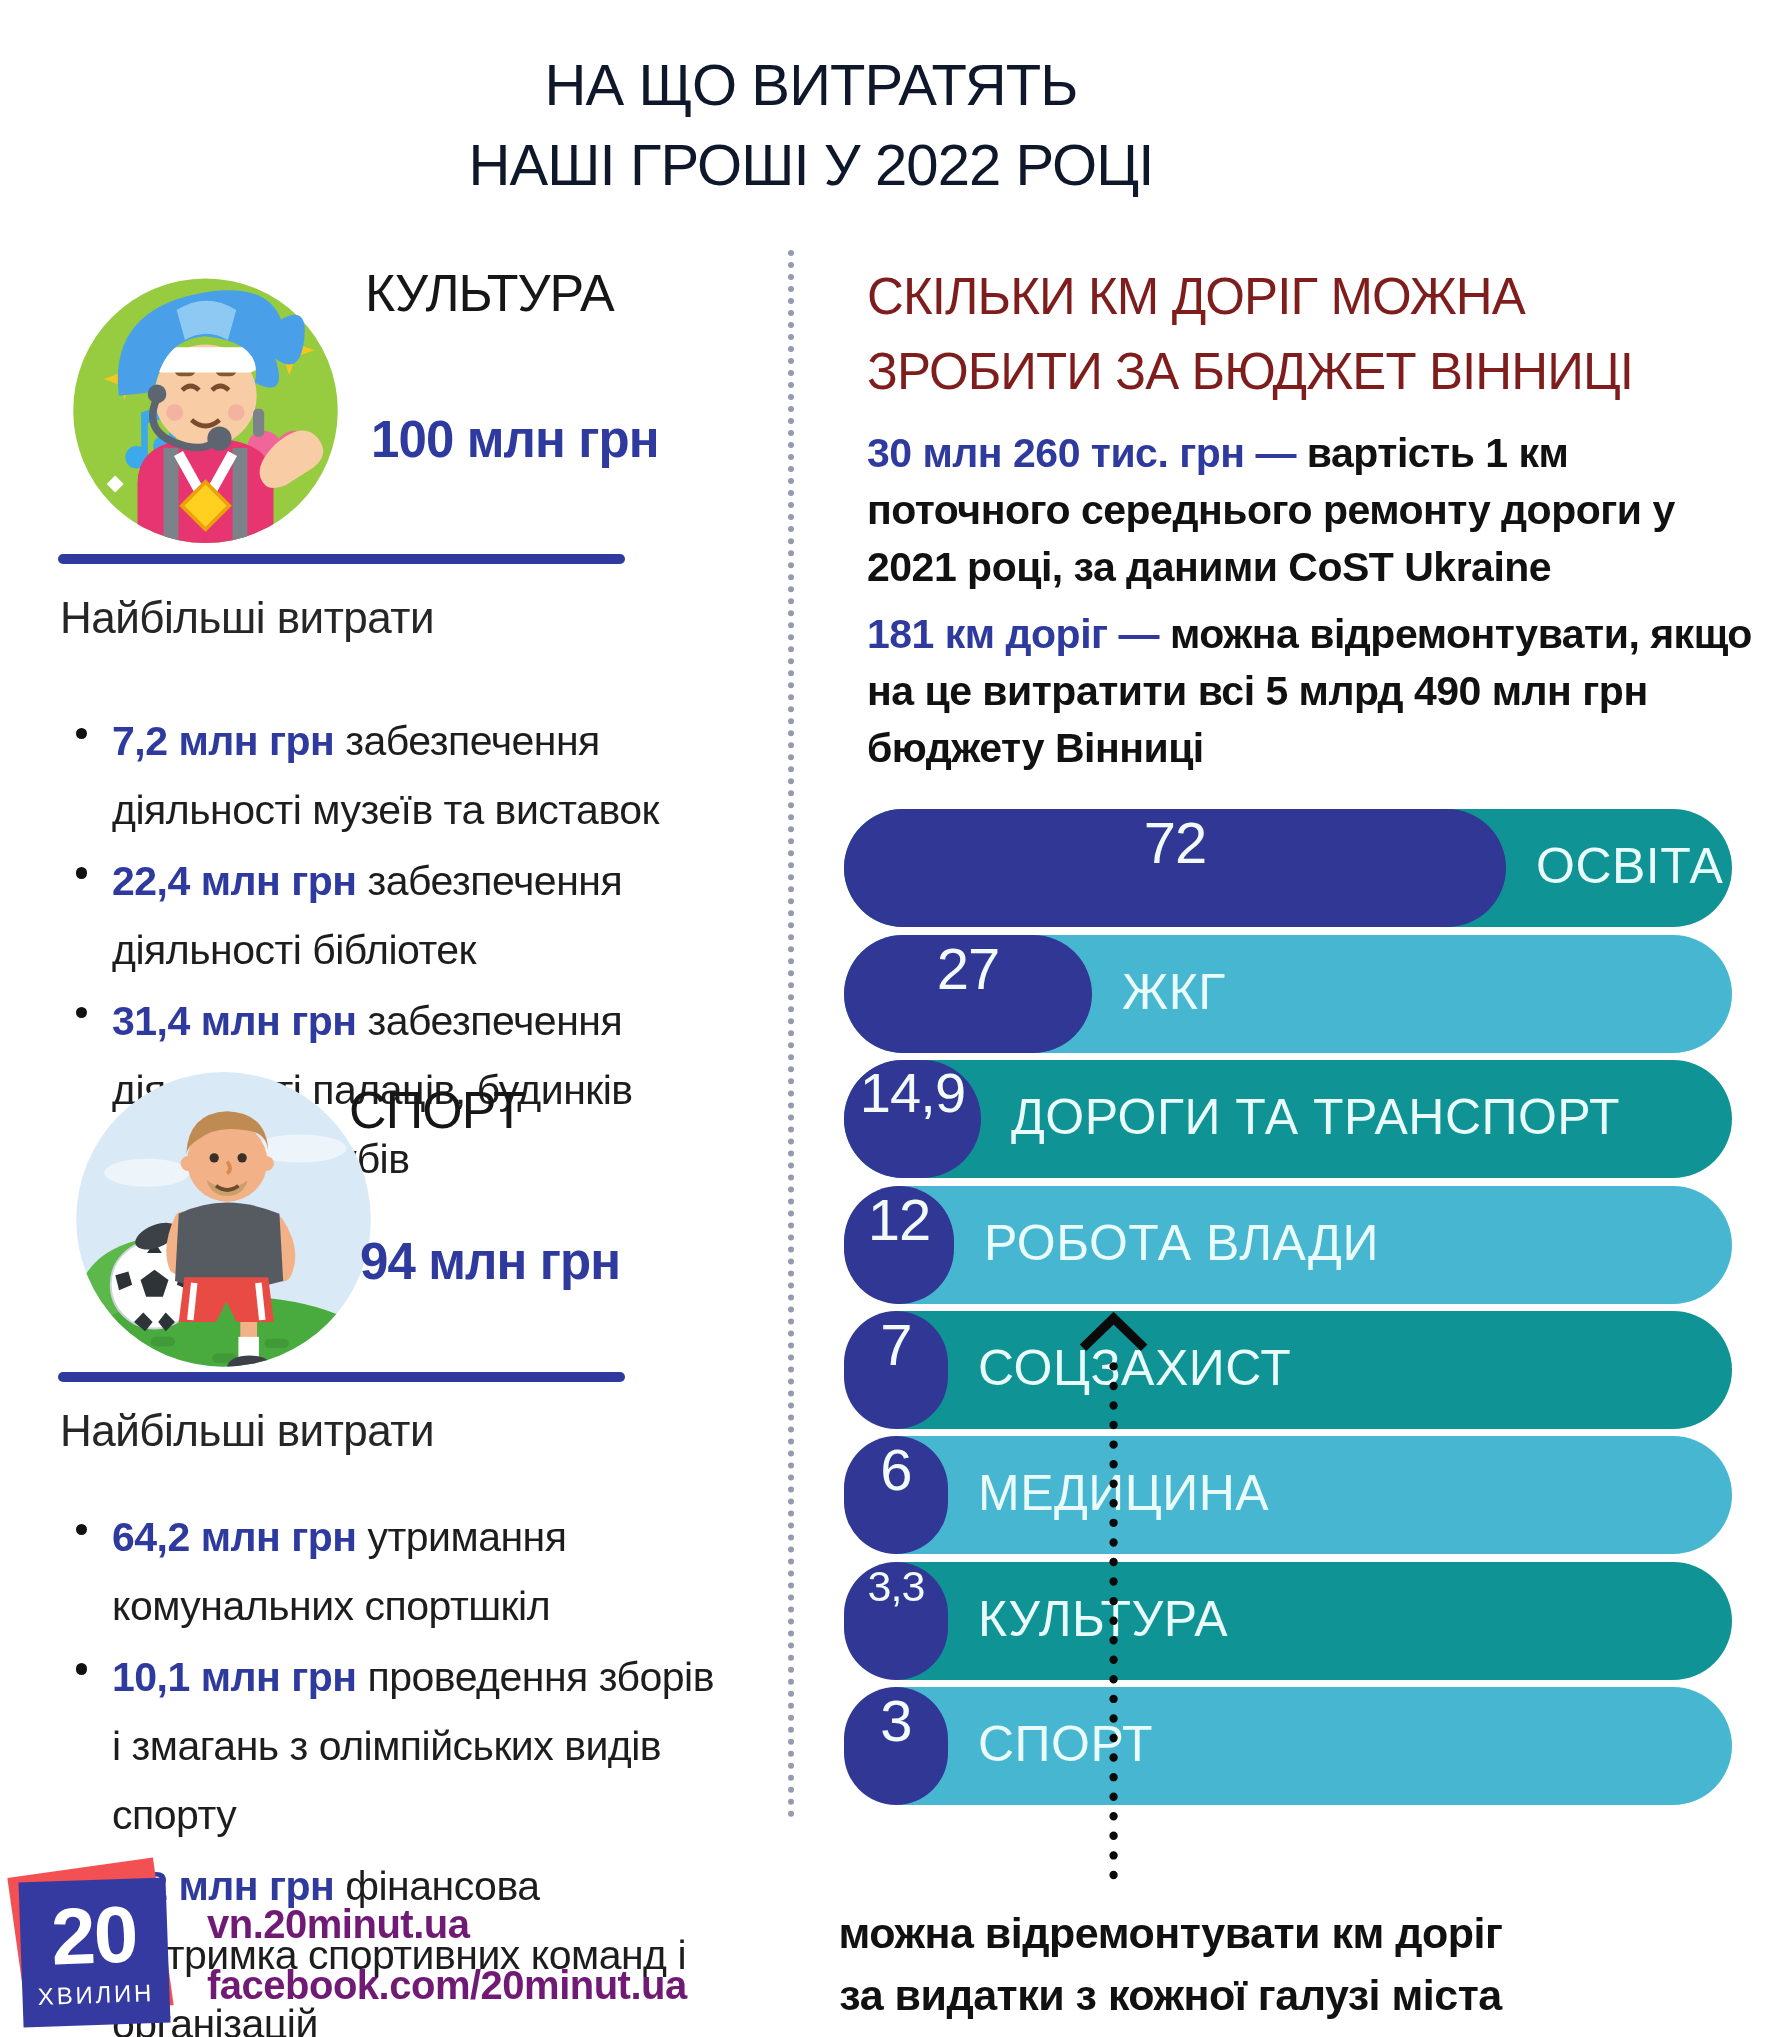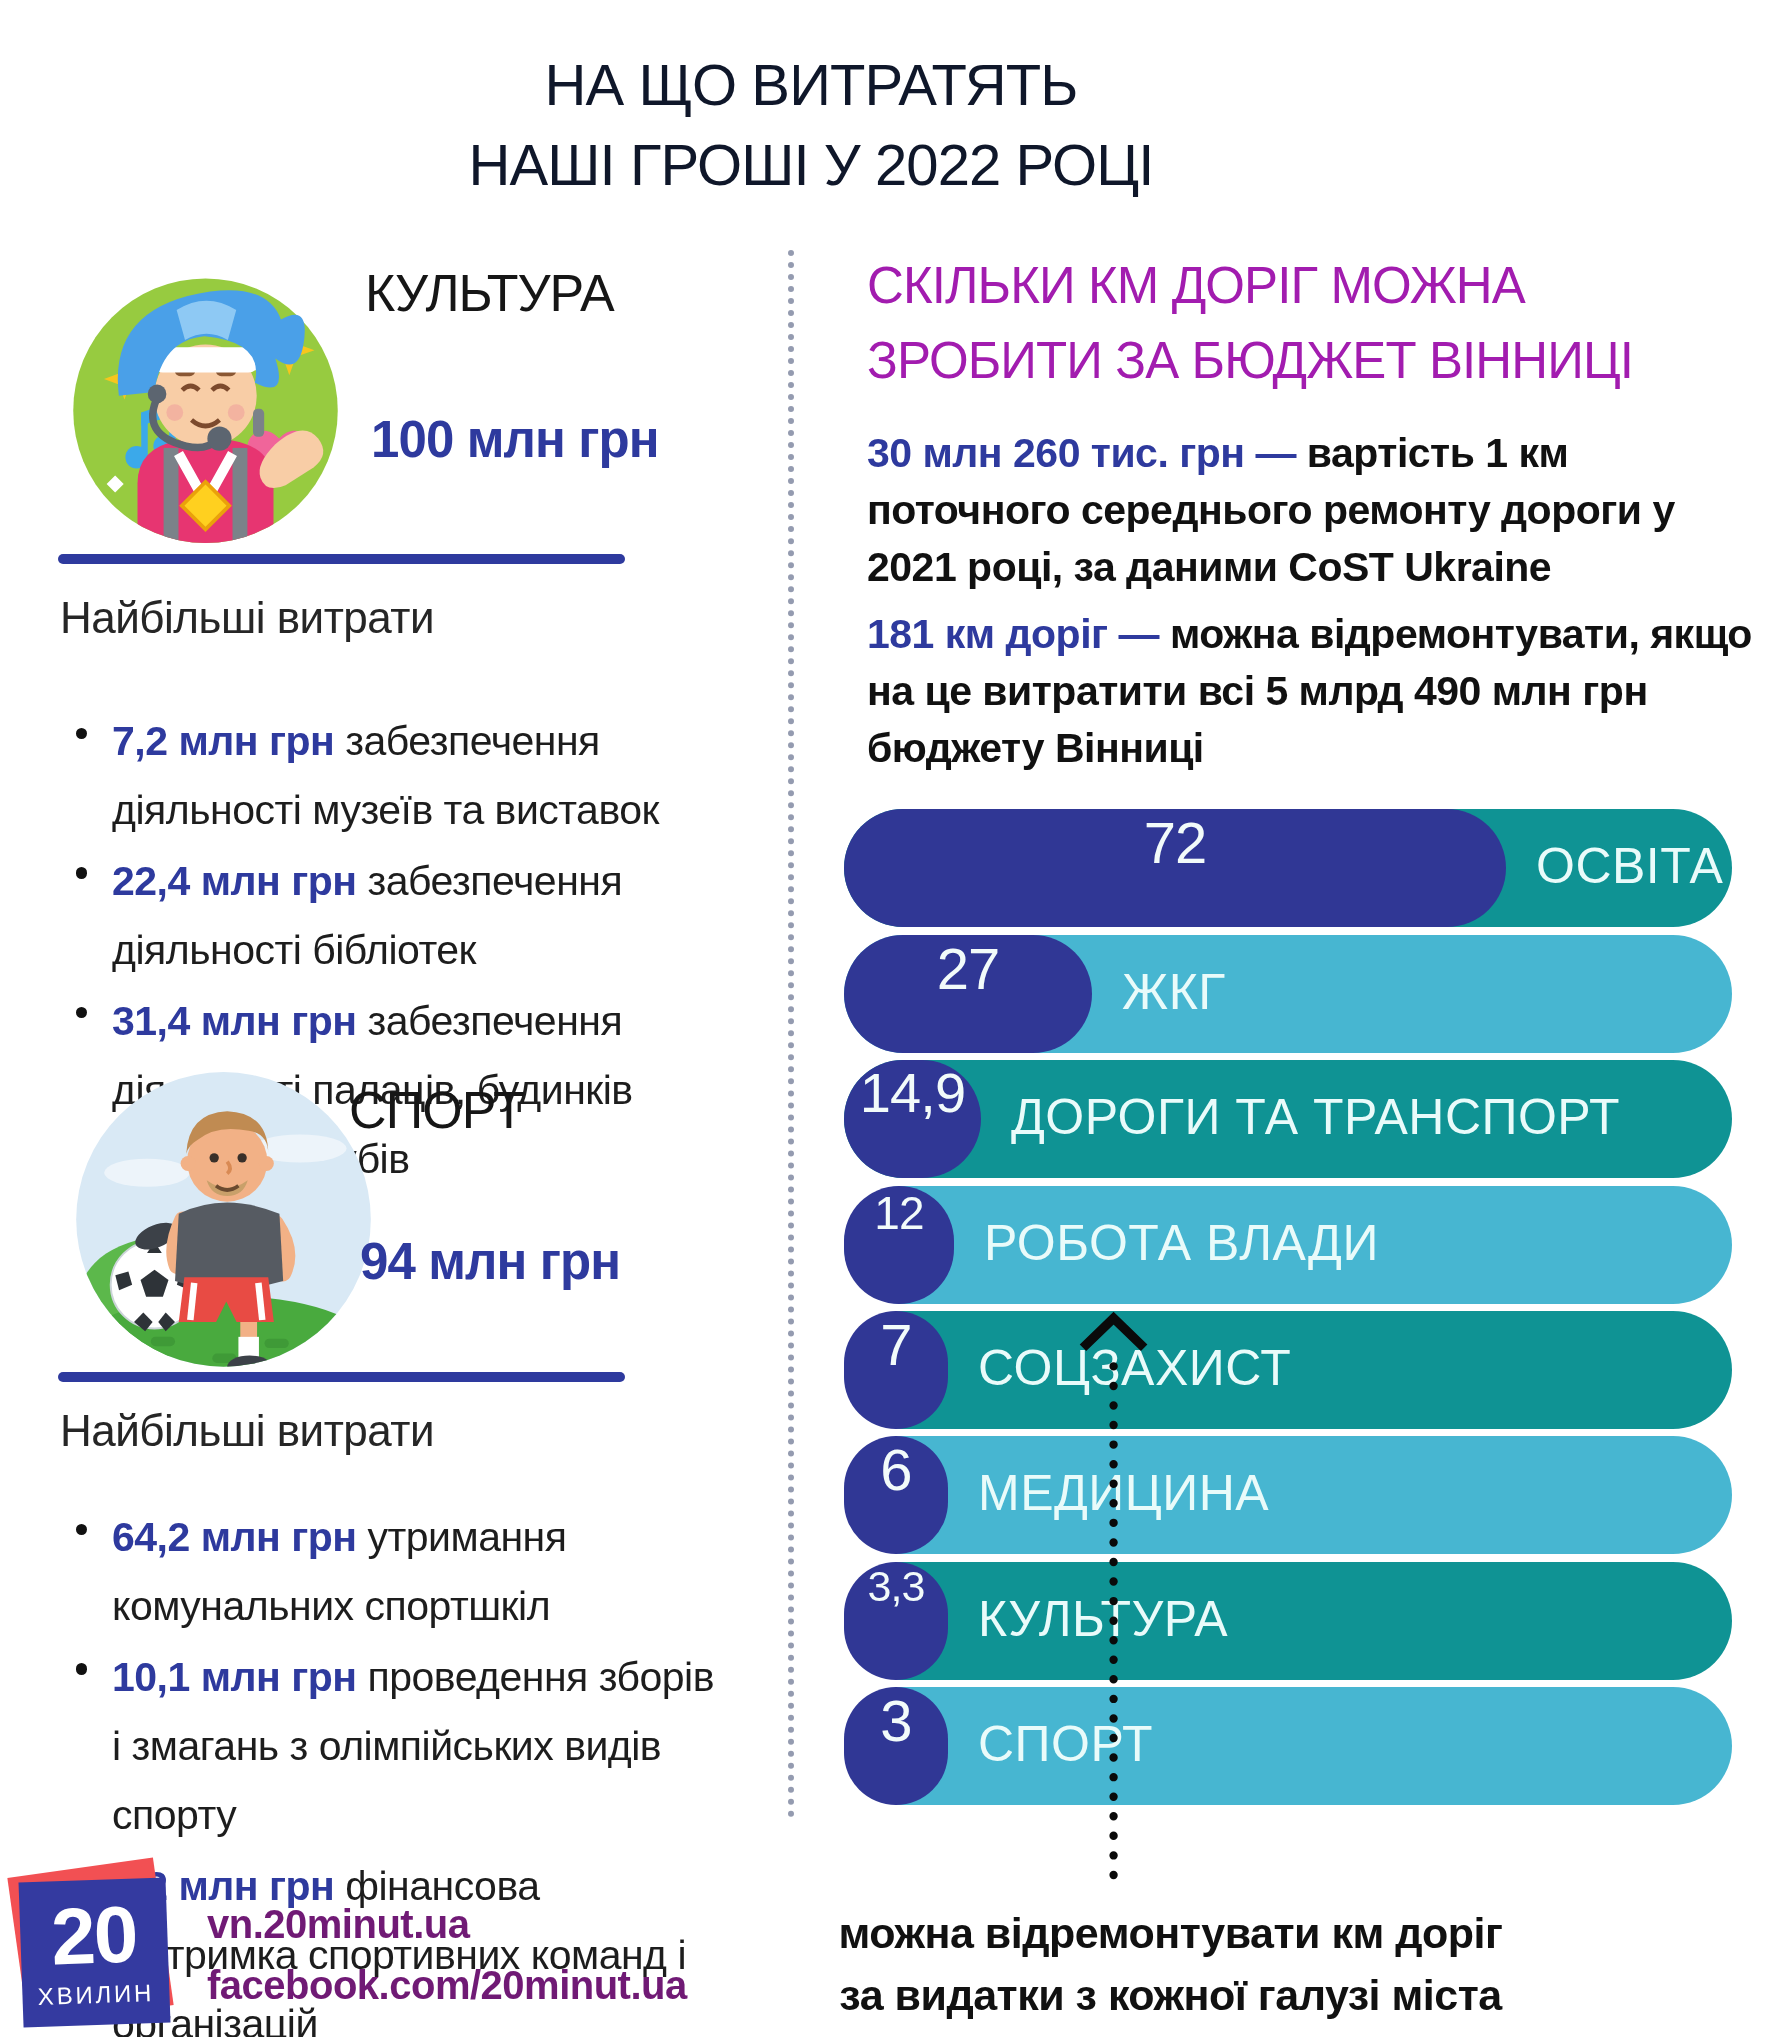--- a/index.html
+++ b/index.html
@@ -20,22 +20,22 @@
             letter-spacing:-0.5px;margin-bottom:1.9px;}
   .exp-item::before{content:"";position:absolute;left:9.3px;top:20.5px;width:11.2px;height:11.2px;
             border-radius:50%;background:#111;}
   .blue{color:var(--accent);font-weight:bold;}
 
   
   .v-divider{position:absolute;left:788px;top:250px;height:1568px;width:0;
              border-left:6.5px dotted #949bb0;}
 
   
-  .right-heading{position:absolute;left:867px;top:248px;width:895px;font-size:51px;line-height:75px;
-                 color:#a21caf;letter-spacing:-0.9px;}
+  .right-heading{position:absolute;left:867px;top:259px;width:895px;font-size:51px;line-height:75px;
+                 color:#7f1d1d;letter-spacing:-0.9px;}
   .para{position:absolute;left:867px;width:886px;font-size:41px;line-height:57px;font-weight:bold;
         color:#111;letter-spacing:-0.5px;}
 
   
   #chart{position:absolute;left:844px;top:809px;width:888px;height:1005px;}
   .bar-row{position:absolute;left:0;width:888px;height:118px;border-radius:60px;}
   .bar-row.teal{background:var(--teal);}
   .bar-row.lblue{background:var(--lblue);}
   .bar-pill{position:absolute;left:0;top:0;height:118px;border-radius:60px;background:var(--pill);
             display:flex;align-items:flex-start;justify-content:center;}
@@ -214,21 +214,21 @@
         <span class="bar-label" style="left: 278px;">ЖКГ</span>
       </div>
       <div class="bar-row teal" style="top: 251px;">
         <div class="bar-pill" style="width: 137px;">
           <span class="bar-num" style="font-size: 56px;">14,9</span>
         </div>
         <span class="bar-label" style="left: 167px;">ДОРОГИ ТА ТРАНСПОРТ</span>
       </div>
       <div class="bar-row lblue" style="top: 377px;">
         <div class="bar-pill" style="width: 110px;">
-          <span class="bar-num" style="font-size: 46px;">12</span>
+          <span class="bar-num" style="font-size: 58px;">12</span>
         </div>
         <span class="bar-label" style="left: 140px;">РОБОТА ВЛАДИ</span>
       </div>
       <div class="bar-row teal" style="top: 502px;">
         <div class="bar-pill" style="width: 104px;">
           <span class="bar-num" style="font-size: 58px;">7</span>
         </div>
         <span class="bar-label" style="left: 134px;">СОЦЗАХИСТ</span>
       </div>
       <div class="bar-row lblue" style="top: 627px;">

